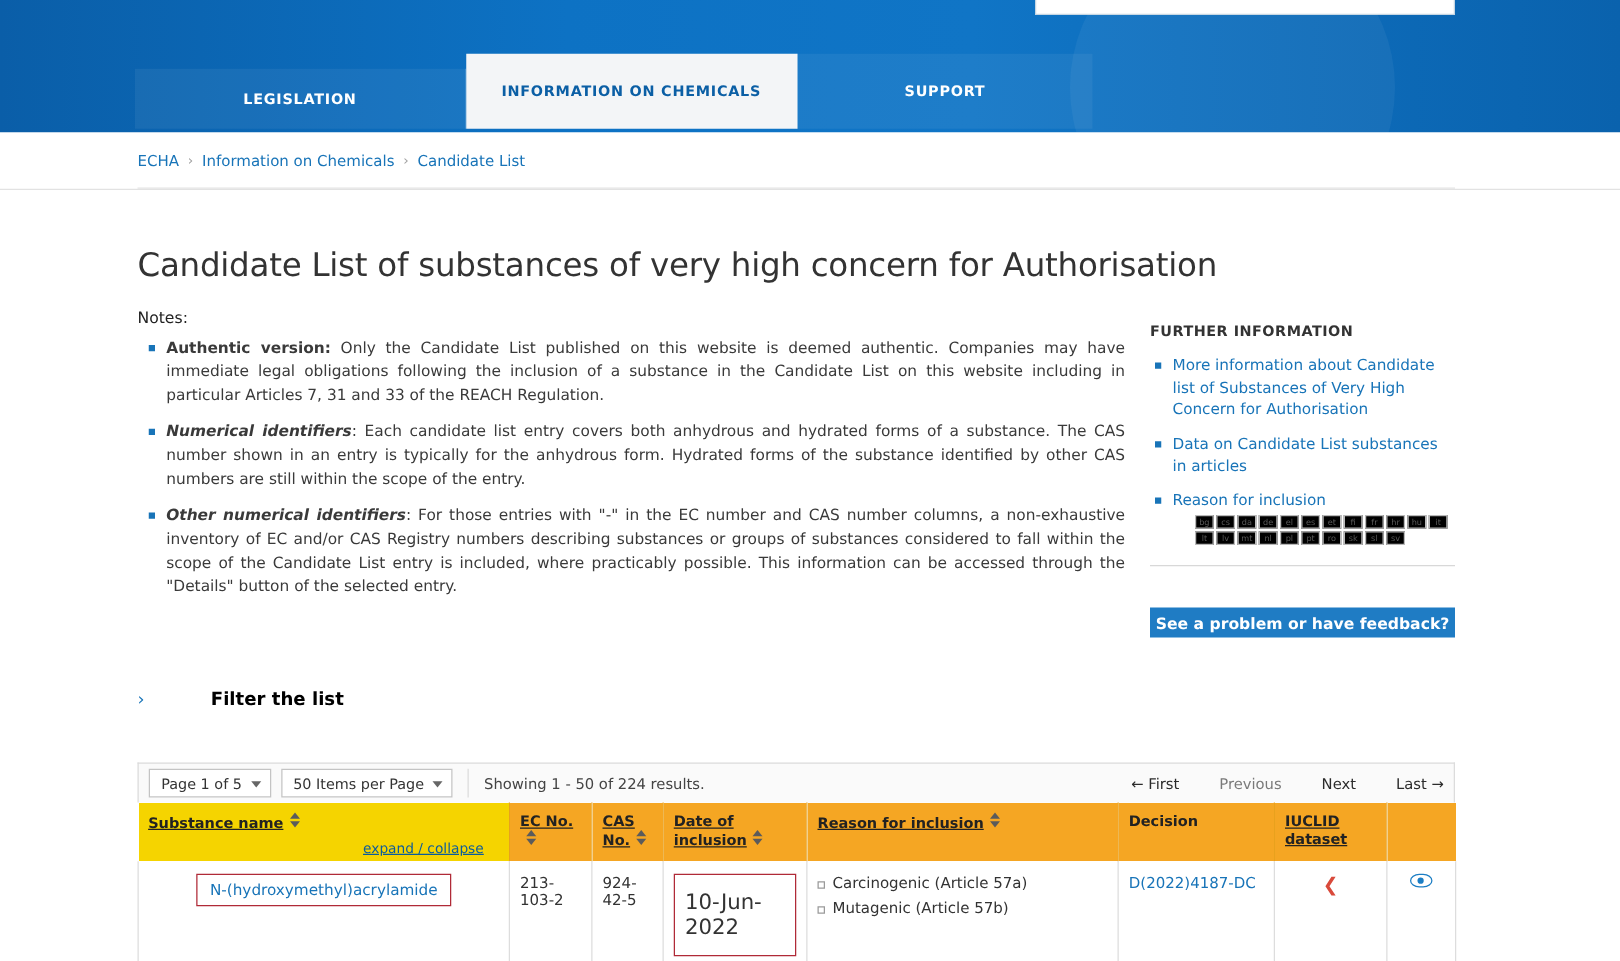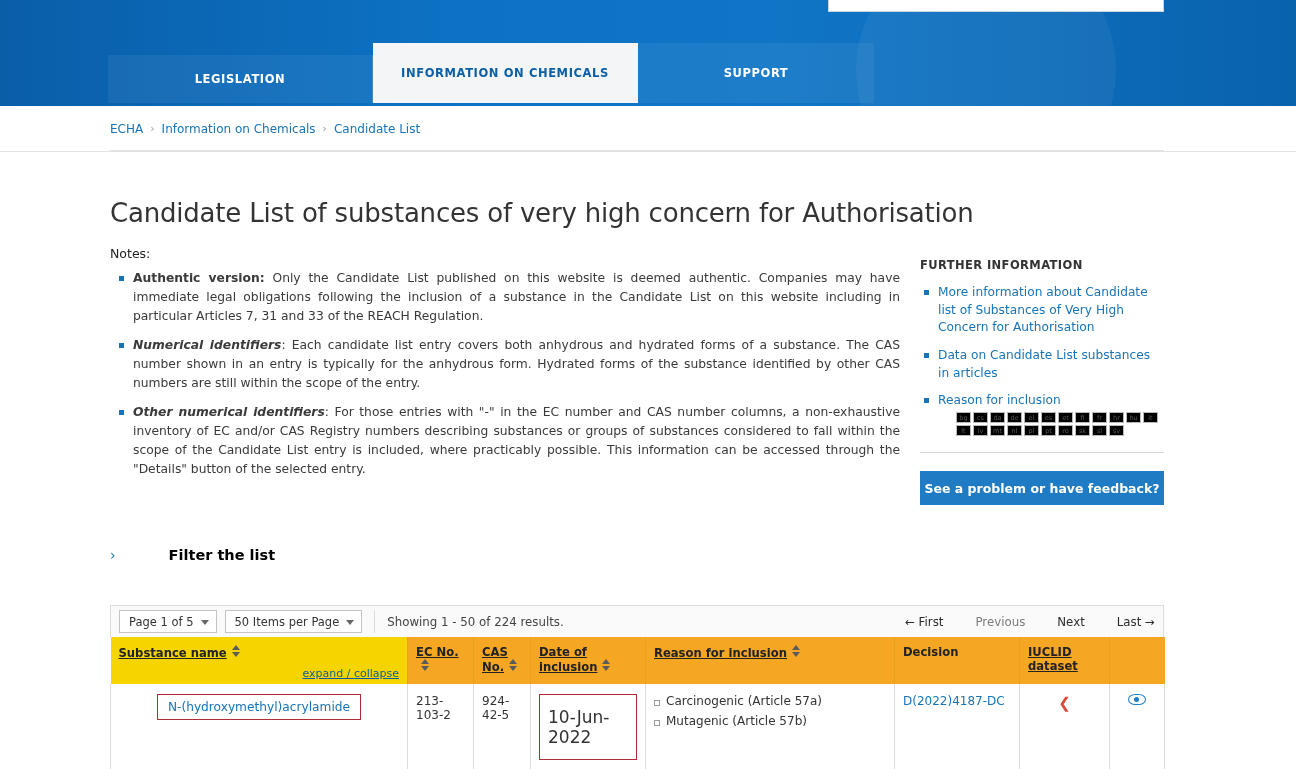--- a/index.html
+++ b/index.html
@@ -161,22 +161,22 @@
     border: 1px solid #b9b9b9;
     background: #000000;
     font-size: 6.5px;
     line-height: 10px;
     text-align: center;
     color: #5a5a5a;
     cursor: pointer;
   }
   .fi-rule { border-top: 1px solid #d8d8d8; margin: 16px 0 0 0; }
   .feedback-btn {
-    margin-top: 18px;
-    width: 244px; height: 34px;
+    margin-top: 33px;
+    width: 244px; height: 24px;
     background: #1f7cc4;
     color: #ffffff;
     font-size: 12.5px;
     font-weight: bold;
     display: flex;
     align-items: center;
     justify-content: center;
     cursor: pointer;
     border: none;
   }
@@ -270,21 +270,21 @@
   .sort-ico i {
     display: block;
     width: 0; height: 0;
     border-left: 4px solid transparent;
     border-right: 4px solid transparent;
   }
   .sort-ico i.up { border-bottom: 5px solid #5b5b5b; margin-bottom: 2px; }
   .sort-ico i.dn { border-top: 5px solid #5b5b5b; }
   .expand-collapse {
     position: absolute;
-    right: 8px; bottom: 4px;
+    right: 20px; bottom: 4px;
     font-size: 11px;
     color: #0a5b9c;
     text-decoration: underline;
     cursor: pointer;
     font-weight: normal;
   }
   table.candidates td {
     border: 1px solid #dddddd;
     border-top: none;
     font-size: 12px;

